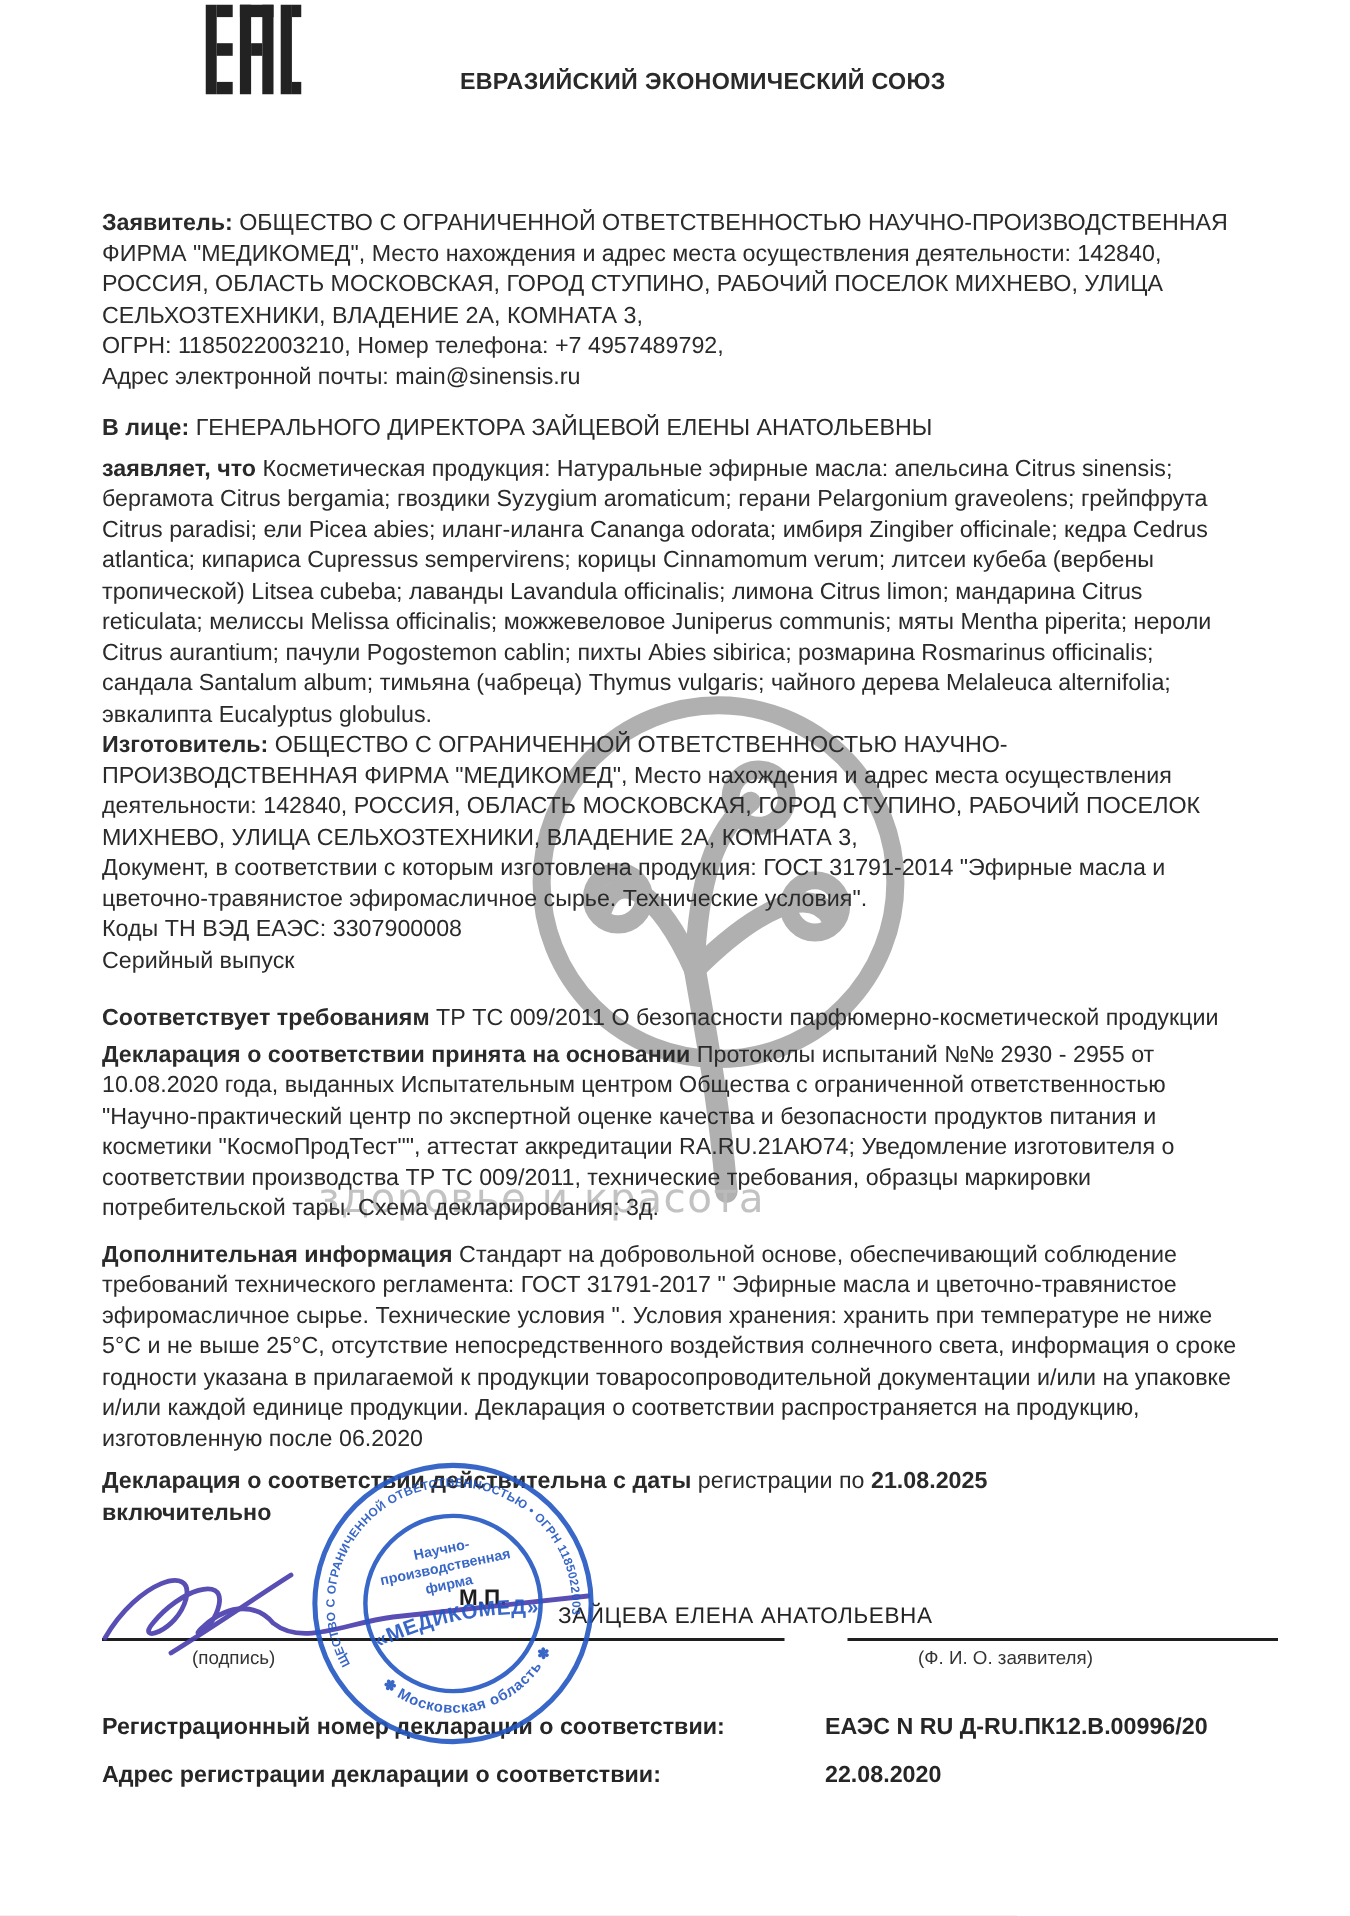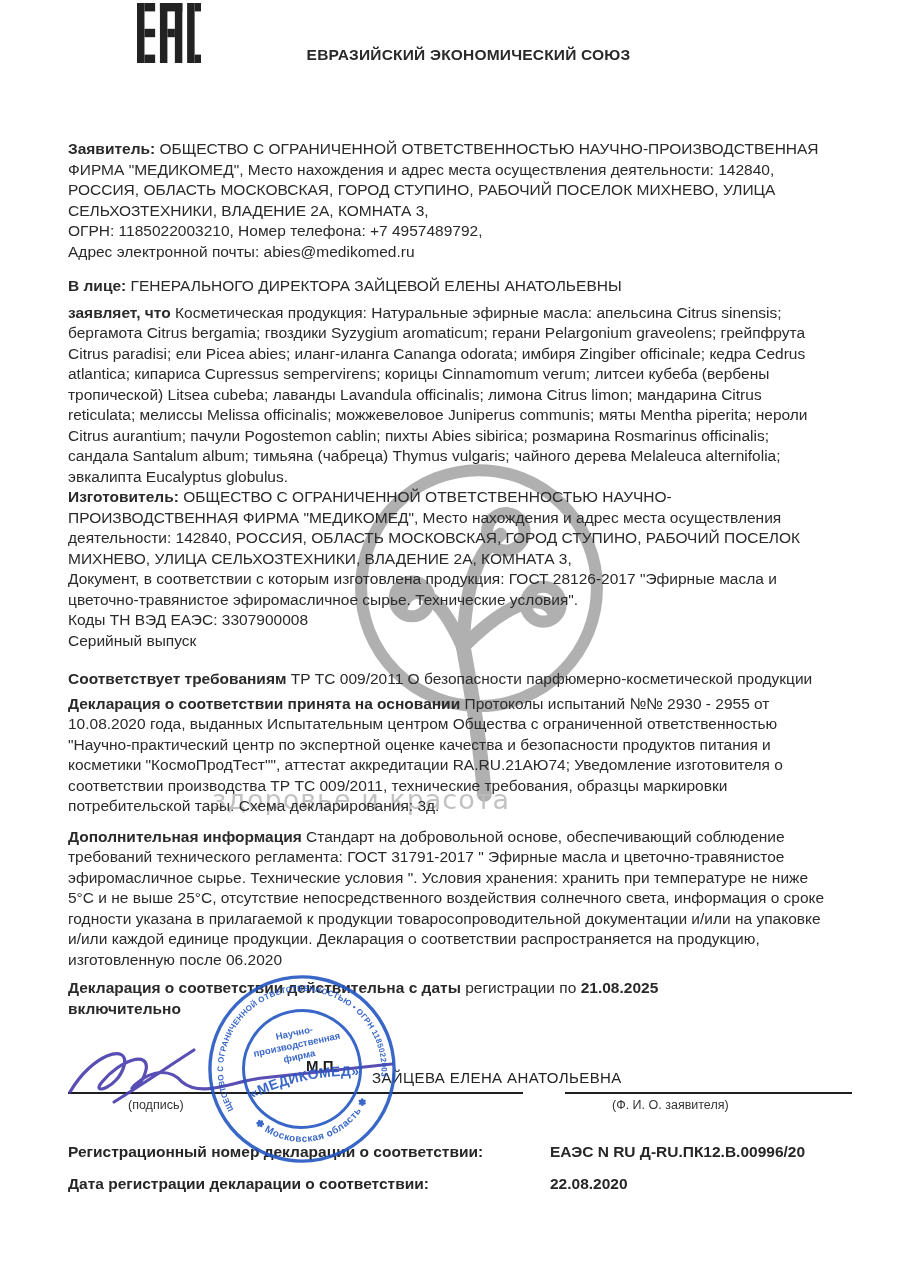--- a/index.html
+++ b/index.html
@@ -78,37 +78,37 @@
       </svg>
       <div class="titles">
         <div class="t1 b">ЕВРАЗИЙСКИЙ ЭКОНОМИЧЕСКИЙ СОЮЗ</div>
       </div>
     </div>
 
     <p class="para" style="margin-top:30px">
       <span class="b">Заявитель:</span>
       <span>ОБЩЕСТВО С ОГРАНИЧЕННОЙ ОТВЕТСТВЕННОСТЬЮ НАУЧНО-ПРОИЗВОДСТВЕННАЯ ФИРМА "МЕДИКОМЕД", Место нахождения и адрес места осуществления деятельности: 142840, РОССИЯ, ОБЛАСТЬ МОСКОВСКАЯ, ГОРОД СТУПИНО, РАБОЧИЙ ПОСЕЛОК МИХНЕВО, УЛИЦА СЕЛЬХОЗТЕХНИКИ, ВЛАДЕНИЕ 2А, КОМНАТА 3,</span>
       <span class="blk">ОГРН: 1185022003210, Номер телефона: +7 4957489792,</span>
-      <span class="blk">Адрес электронной почты: abies@medikomed.ru</span>
+      <span class="blk">Адрес электронной почты: main@sinensis.ru</span>
     </p>
 
     <p class="para" style="margin-top:14px">
       <span class="b">В лице:</span>
       <span>ГЕНЕРАЛЬНОГО ДИРЕКТОРА  ЗАЙЦЕВОЙ  ЕЛЕНЫ  АНАТОЛЬЕВНЫ</span>
     </p>
 
     <p class="para" style="margin-top:6px">
       <span class="b">заявляет, что</span>
       <span>Косметическая продукция: Натуральные эфирные масла: апельсина Citrus sinensis; бергамота Citrus bergamia; гвоздики Syzygium aromaticum; герани Pelargonium graveolens; грейпфрута Citrus paradisi; ели Picea abies; иланг-иланга Cananga odorata; имбиря Zingiber officinale; кедра Cedrus atlantica; кипариса Cupressus sempervirens; корицы Cinnamomum verum; литсеи кубеба (вербены тропической) Litsea cubeba; лаванды Lavandula officinalis; лимона Citrus limon; мандарина Citrus reticulata; мелиссы Melissa officinalis; можжевеловое Juniperus communis; мяты Mentha piperita; нероли Citrus aurantium; пачули Pogostemon cablin; пихты Abies sibirica; розмарина Rosmarinus officinalis; сандала Santalum album; тимьяна (чабреца) Thymus vulgaris; чайного дерева Melaleuca alternifolia; эвкалипта Eucalyptus globulus.</span>
     </p>
 
     <p class="para">
       <span class="b">Изготовитель:</span>
       <span>ОБЩЕСТВО С ОГРАНИЧЕННОЙ ОТВЕТСТВЕННОСТЬЮ НАУЧНО-ПРОИЗВОДСТВЕННАЯ ФИРМА "МЕДИКОМЕД", Место нахождения и адрес места осуществления деятельности: 142840, РОССИЯ, ОБЛАСТЬ МОСКОВСКАЯ, ГОРОД СТУПИНО, РАБОЧИЙ ПОСЕЛОК МИХНЕВО, УЛИЦА СЕЛЬХОЗТЕХНИКИ, ВЛАДЕНИЕ 2А, КОМНАТА 3,</span>
-      <span class="blk">Документ, в соответствии с которым изготовлена продукция: ГОСТ 28126-2017 "Эфирные масла и цветочно-травянистое эфиромасличное сырье. Технические условия".</span>
+      <span class="blk">Документ, в соответствии с которым изготовлена продукция: ГОСТ 31791-2014 "Эфирные масла и цветочно-травянистое эфиромасличное сырье. Технические условия".</span>
       <span class="blk">Коды ТН ВЭД ЕАЭС: 3307900008</span>
       <span class="blk">Серийный выпуск</span>
     </p>
 
     <p class="para" style="margin-top:18px">
       <span class="b">Соответствует требованиям</span>
       <span>ТР ТС 009/2011 О безопасности парфюмерно-косметической продукции</span>
     </p>
 
     <p class="para" style="margin-top:4px">
@@ -166,16 +166,16 @@
         <text class="st-small" x="100" y="90">фирма</text>
         <text class="st-co">
           <textPath href="#arcCompany" startOffset="50%">«МЕДИКОМЕД»</textPath>
         </text>
       </g>
     </g>
   </svg>
 
   <div class="ovl reg-row reg-label1">Регистрационный номер декларации о соответствии:</div>
   <div class="ovl reg-row reg-value1">ЕАЭС N RU Д-RU.ПК12.В.00996/20</div>
-  <div class="ovl reg-row reg-label2">Дата регистрации декларации о соответствии:</div>
+  <div class="ovl reg-row reg-label2">Адрес регистрации декларации о соответствии:</div>
   <div class="ovl reg-row reg-value2">22.08.2020</div>
 
 </div>
 
 </body></html>

